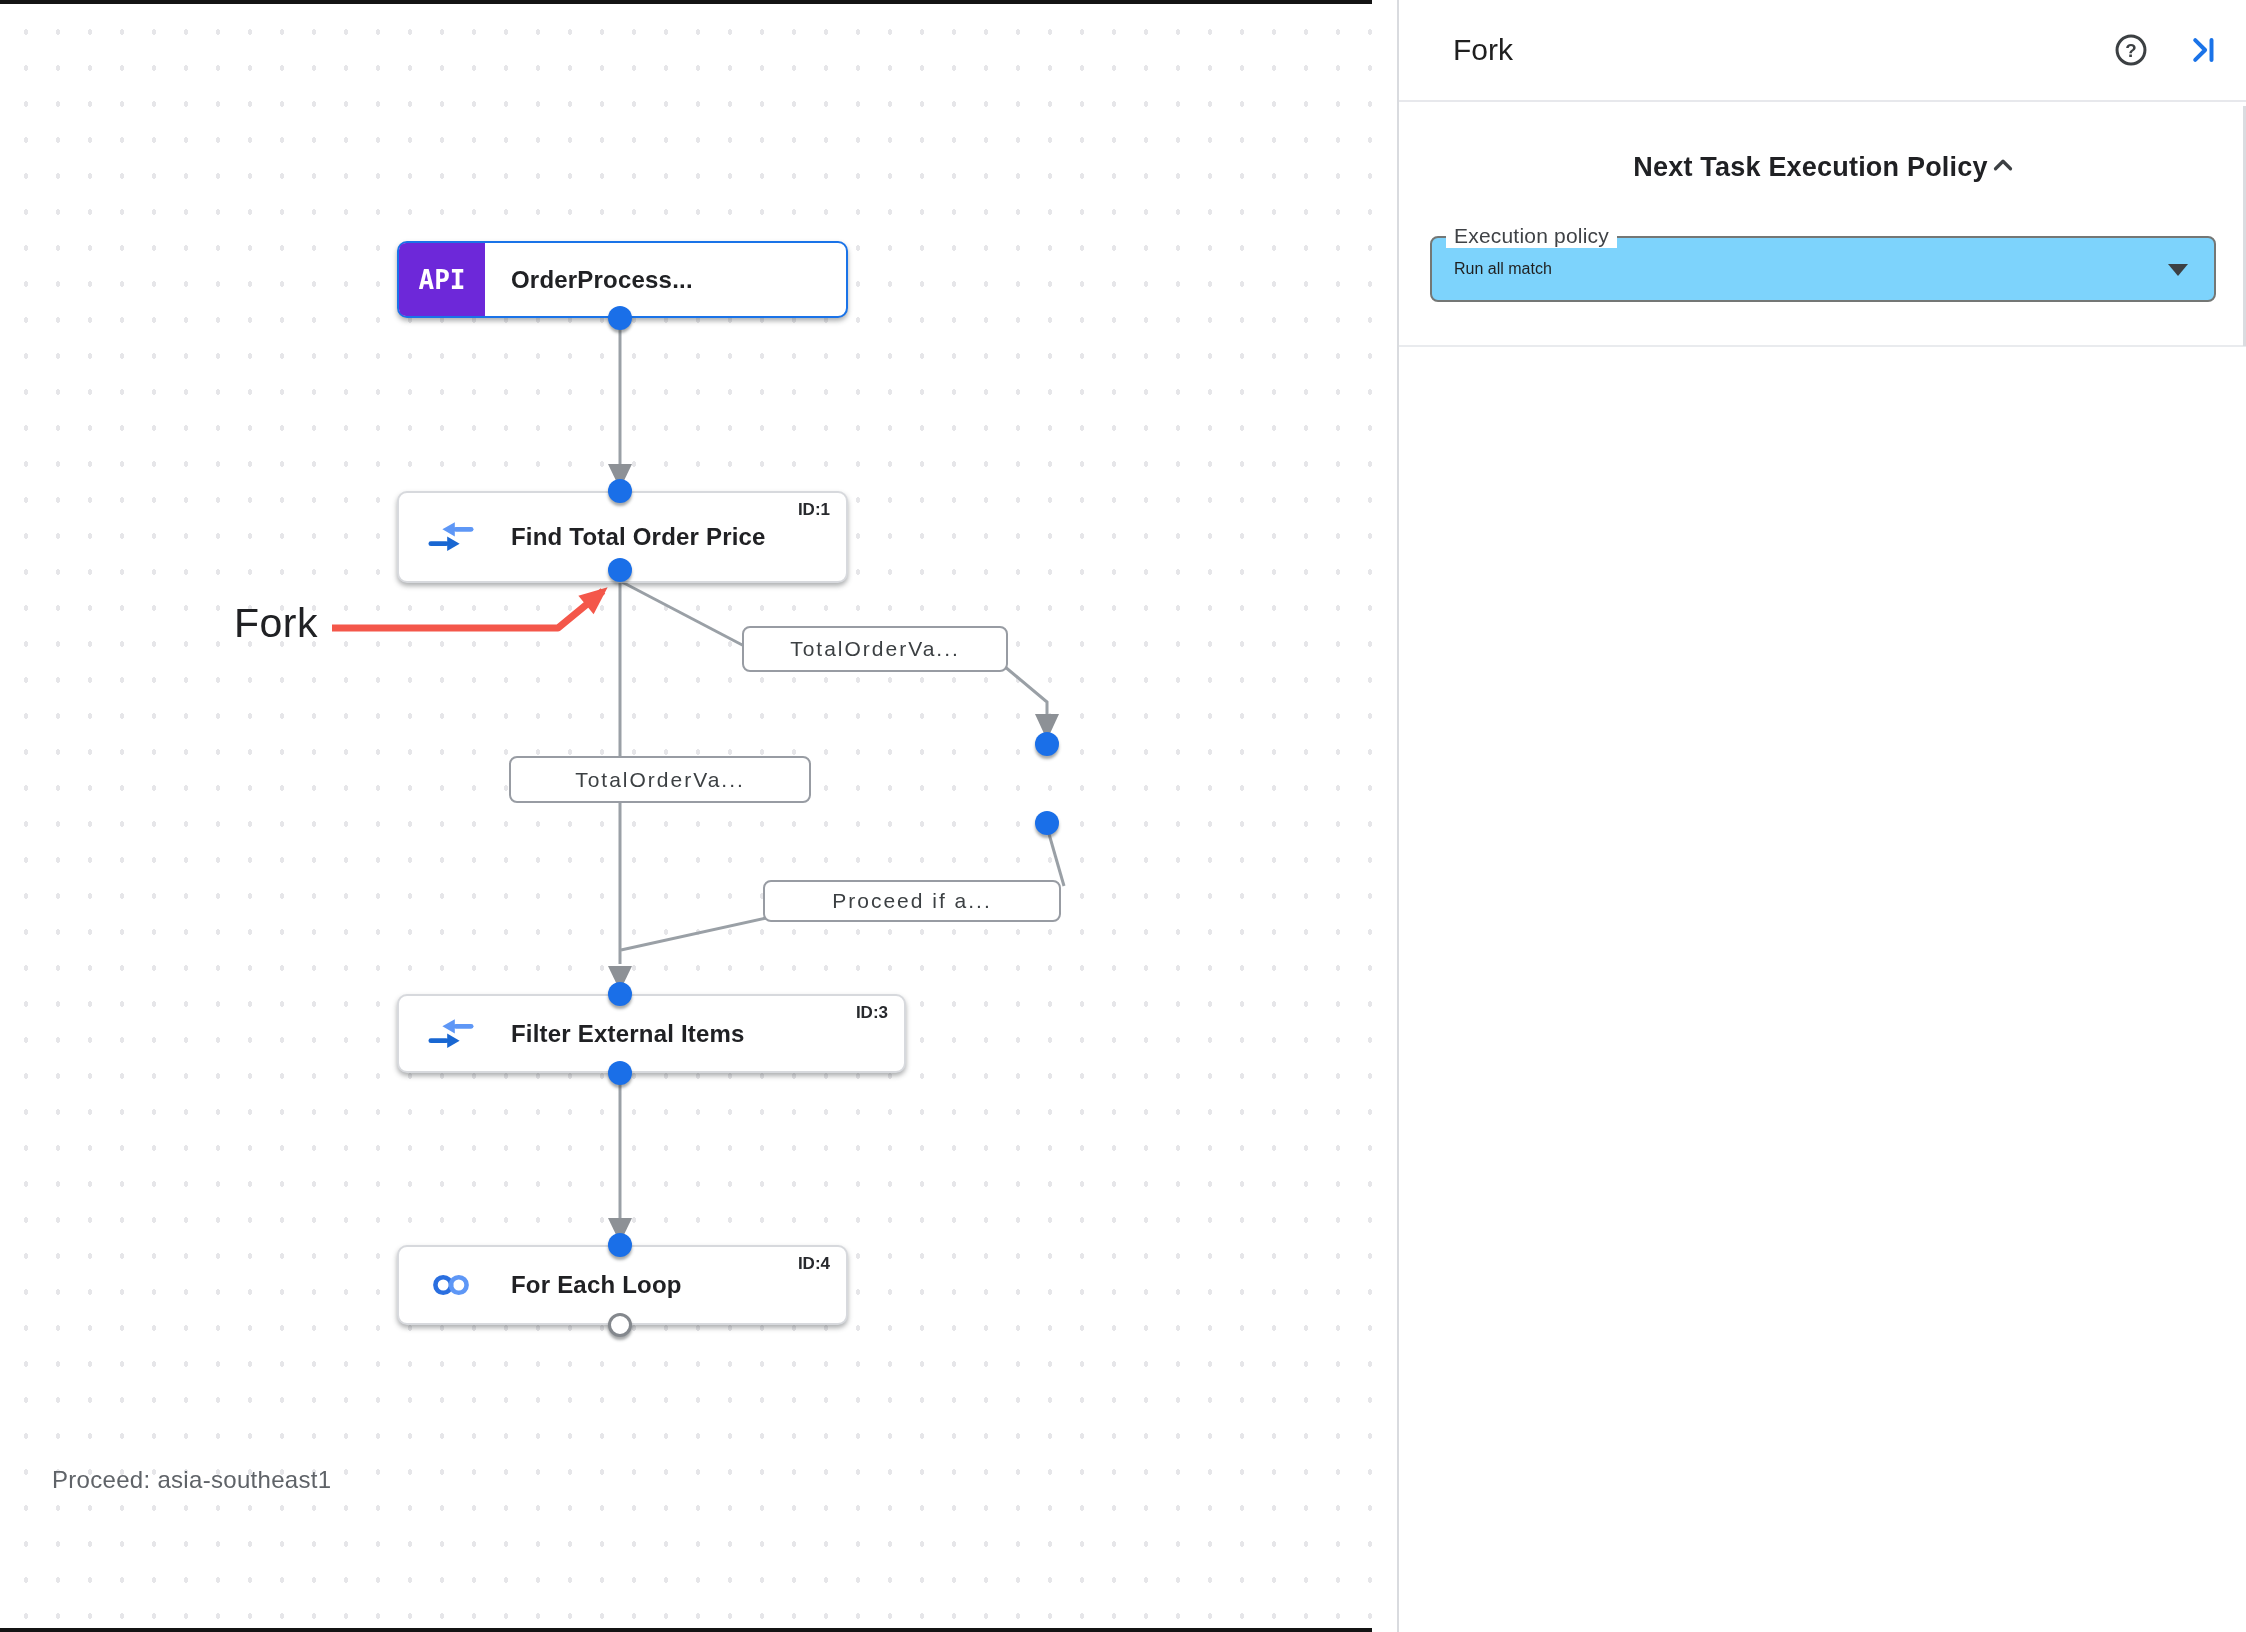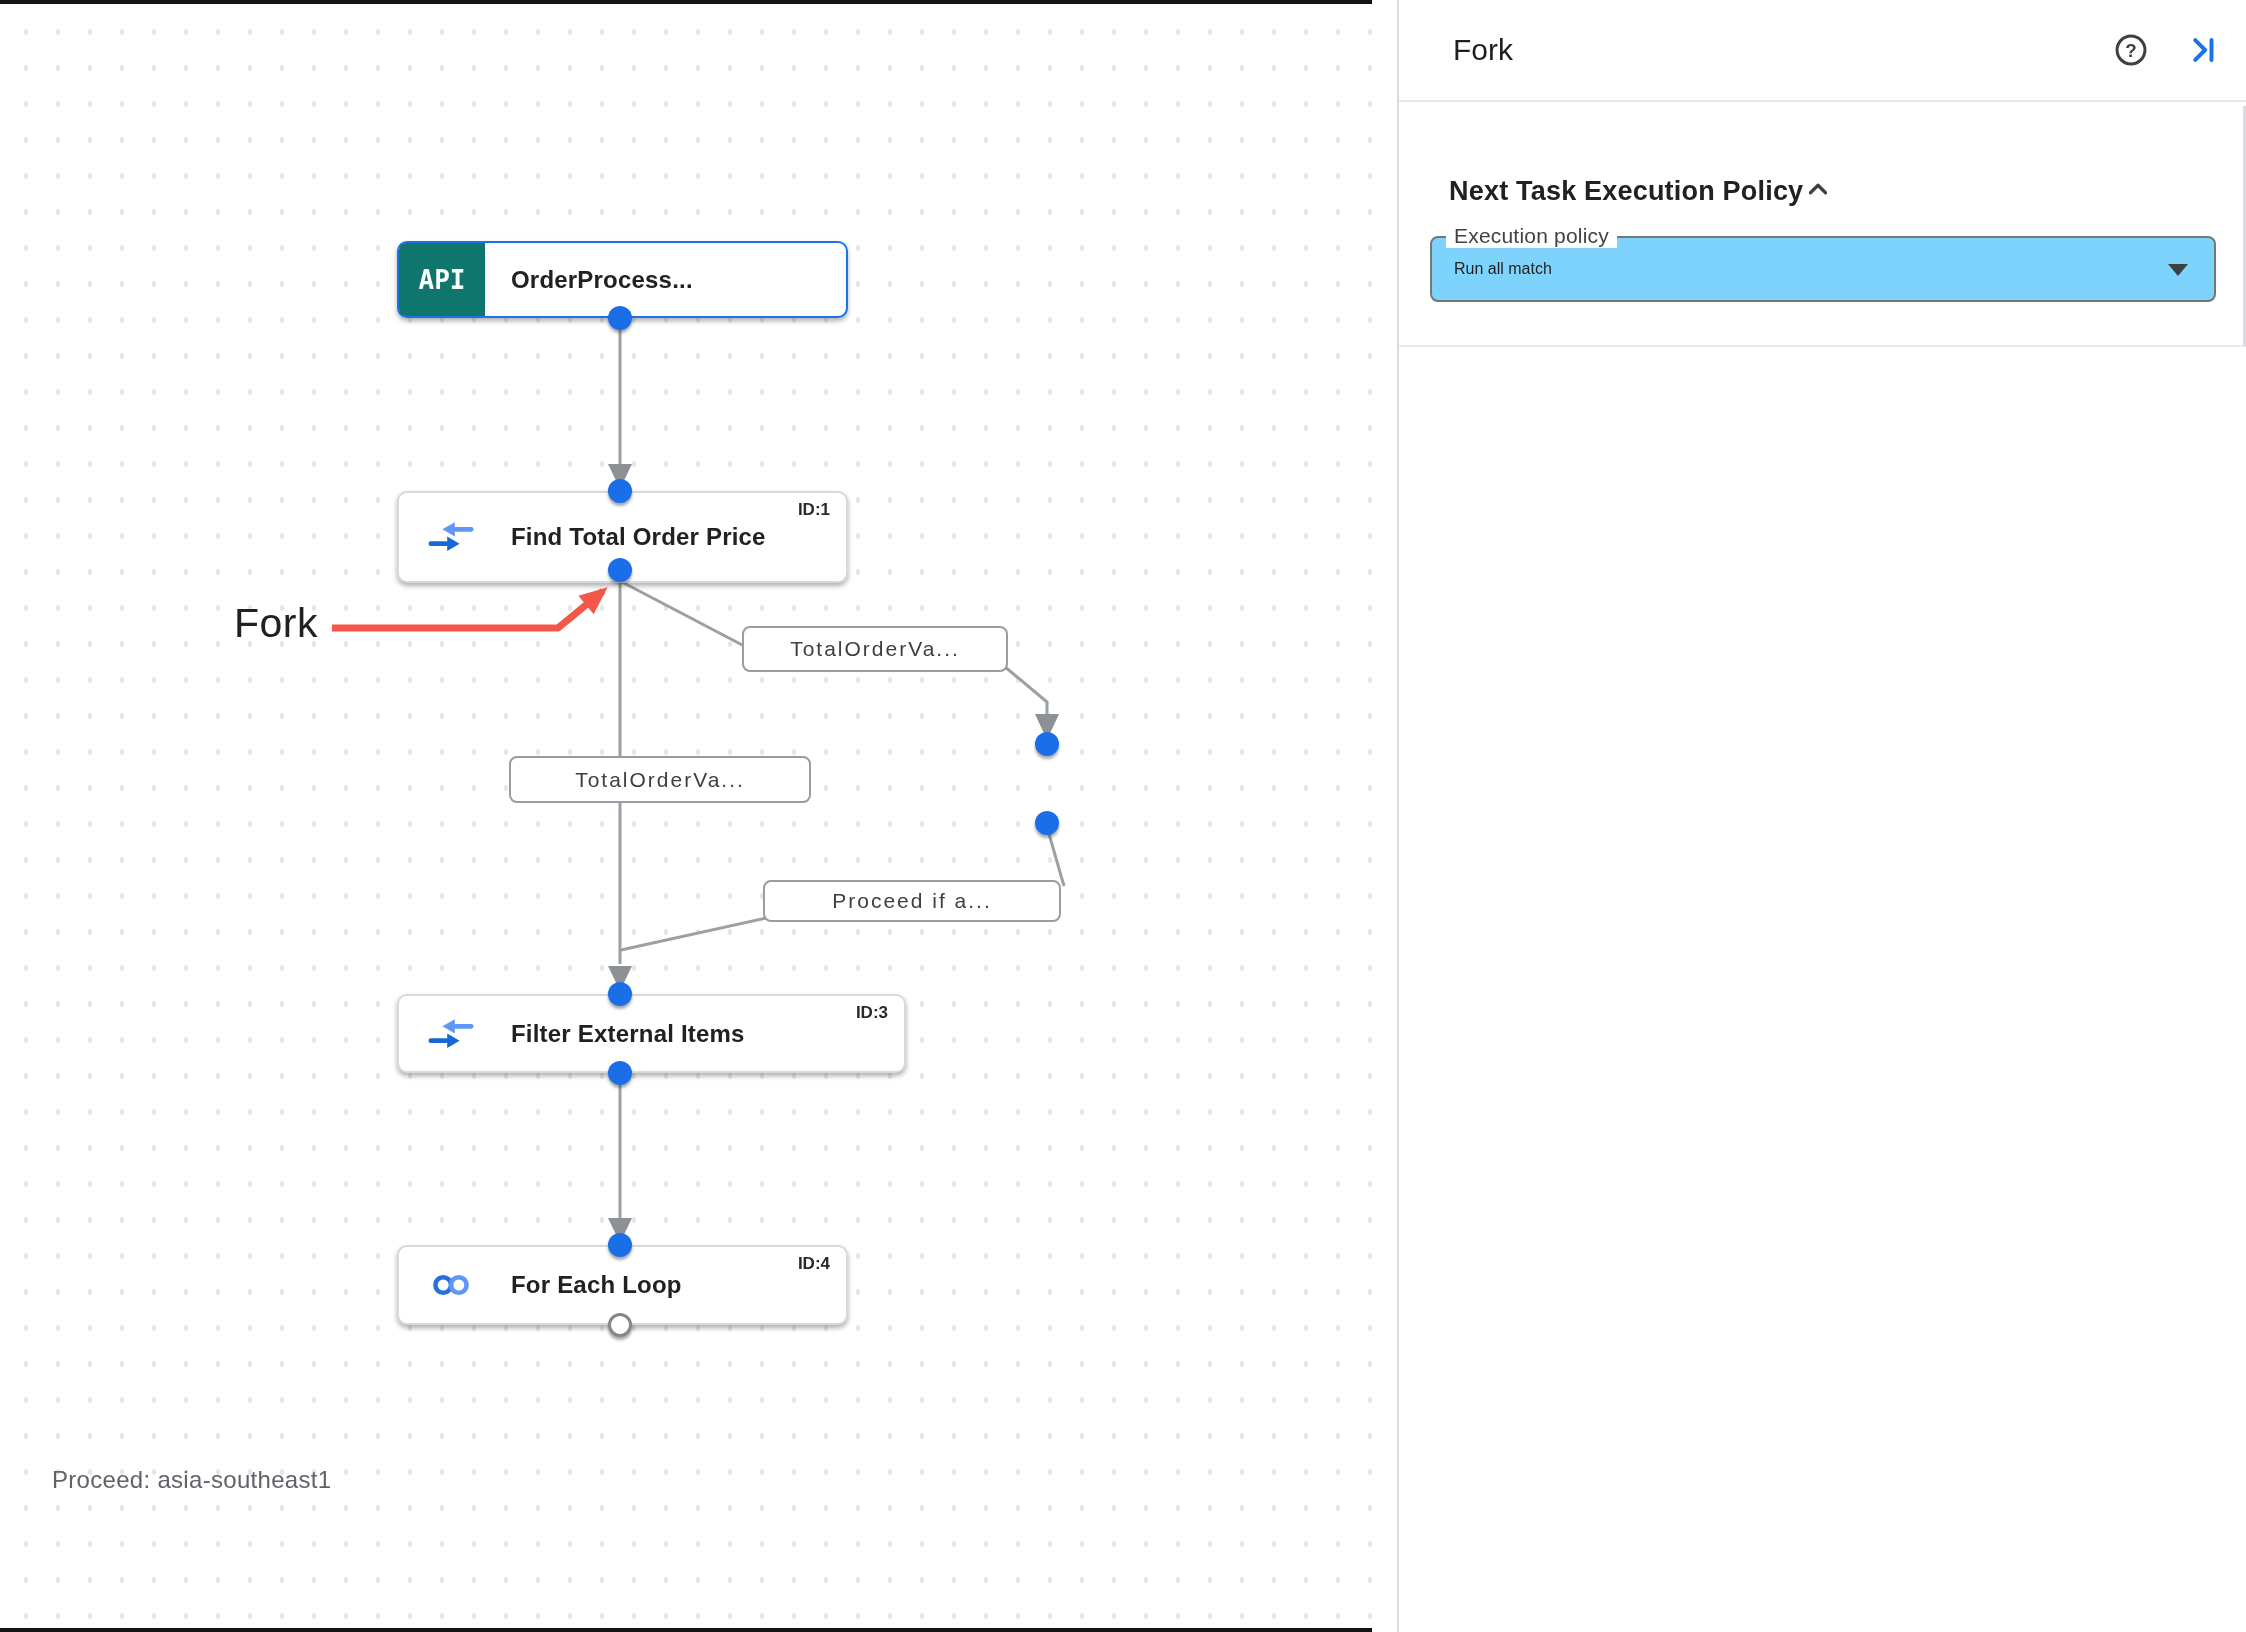--- a/index.html
+++ b/index.html
@@ -19,21 +19,21 @@
 
   .node { position:absolute; z-index:2; background:#fff; border:2px solid #d7d9dd;
           border-radius:10px; box-shadow:0 3px 5px rgba(60,64,67,.42); }
   .node-title { position:absolute; left:112px; top:0; bottom:0; display:flex; align-items:center;
                 font-size:24px; font-weight:bold; color:#202124; letter-spacing:.2px; }
   .node-id { position:absolute; top:7px; right:16px; font-size:17px; font-weight:600; color:#27292d; }
   .node-icon { position:absolute; left:28px; top:50%; transform:translateY(-50%); width:48px; height:48px;
                display:flex; align-items:center; justify-content:center; }
 
   .trigger { border-color:#1a73e8; }
-  .chip { position:absolute; left:0; top:0; bottom:0; width:86px; background:#0f766e;
+  .chip { position:absolute; left:0; top:0; bottom:0; width:86px; background:#6d28d9;
           border-radius:7px 0 0 7px; display:flex; align-items:center; justify-content:center; }
   .chip span { color:#fff; font-family:"DejaVu Sans Mono", monospace; font-weight:bold; font-size:26px; }
   .trigger .node-title { left:112px; }
 
   .dot { position:absolute; z-index:3; width:24px; height:24px; border-radius:50%;
          background:#1a6fe8; box-shadow:0 3px 3px rgba(60,64,67,.45); }
   .dot.white { background:#fff; border:3px solid #84888d; }
 
   .edge-label { position:absolute; z-index:2; background:#fff; border:2px solid #989ca3;
                 border-radius:8px; display:flex; align-items:center; justify-content:center;
@@ -47,22 +47,22 @@
   .panel { position:absolute; left:1397px; top:0; width:849px; height:1632px;
            background:#fff; border-left:2px solid #d9dbdf; }
   .panel-header { position:relative; height:102px; border-bottom:2px solid #e7e8ec; }
   .panel-title { position:absolute; left:54px; top:50%; transform:translateY(-50%);
                  font-size:30px; color:#1f1f1f; }
   .icon-btn { position:absolute; top:50%; transform:translateY(-50%); width:38px; height:38px;
               display:flex; align-items:center; justify-content:center; cursor:pointer; }
   .help-btn { right:96px; }
   .collapse-btn { right:24px; }
 
-  .section-head { display:flex; align-items:center; justify-content:flex-start;
-                  padding:48px 44px 0 50px;margin-top:24px; }
+  .section-head { display:flex; align-items:center; justify-content:center;
+                  padding:48px 44px 0 50px; }
   .section-head h2 { font-size:27px; font-weight:bold; color:#202124; letter-spacing:.2px; }
 
   .select-field { position:absolute; left:31px; top:236px; width:786px; height:66px;
                   border:2px solid #747775; border-radius:8px; background:#7dd3fc; cursor:pointer; }
   .select-label { position:absolute; top:-14px; left:14px; background:#fff; padding:0 8px;
                   font-size:21px; font-weight:500; color:#3f4246; letter-spacing:.2px; }
   .select-value { position:absolute; left:22px; top:0; bottom:0; display:flex; align-items:center;
                   font-size:16px; color:#1f1f1f; }
   .select-caret { position:absolute; right:26px; top:50%; margin-top:-5px;
                   width:0; height:0; border-left:10px solid transparent;

